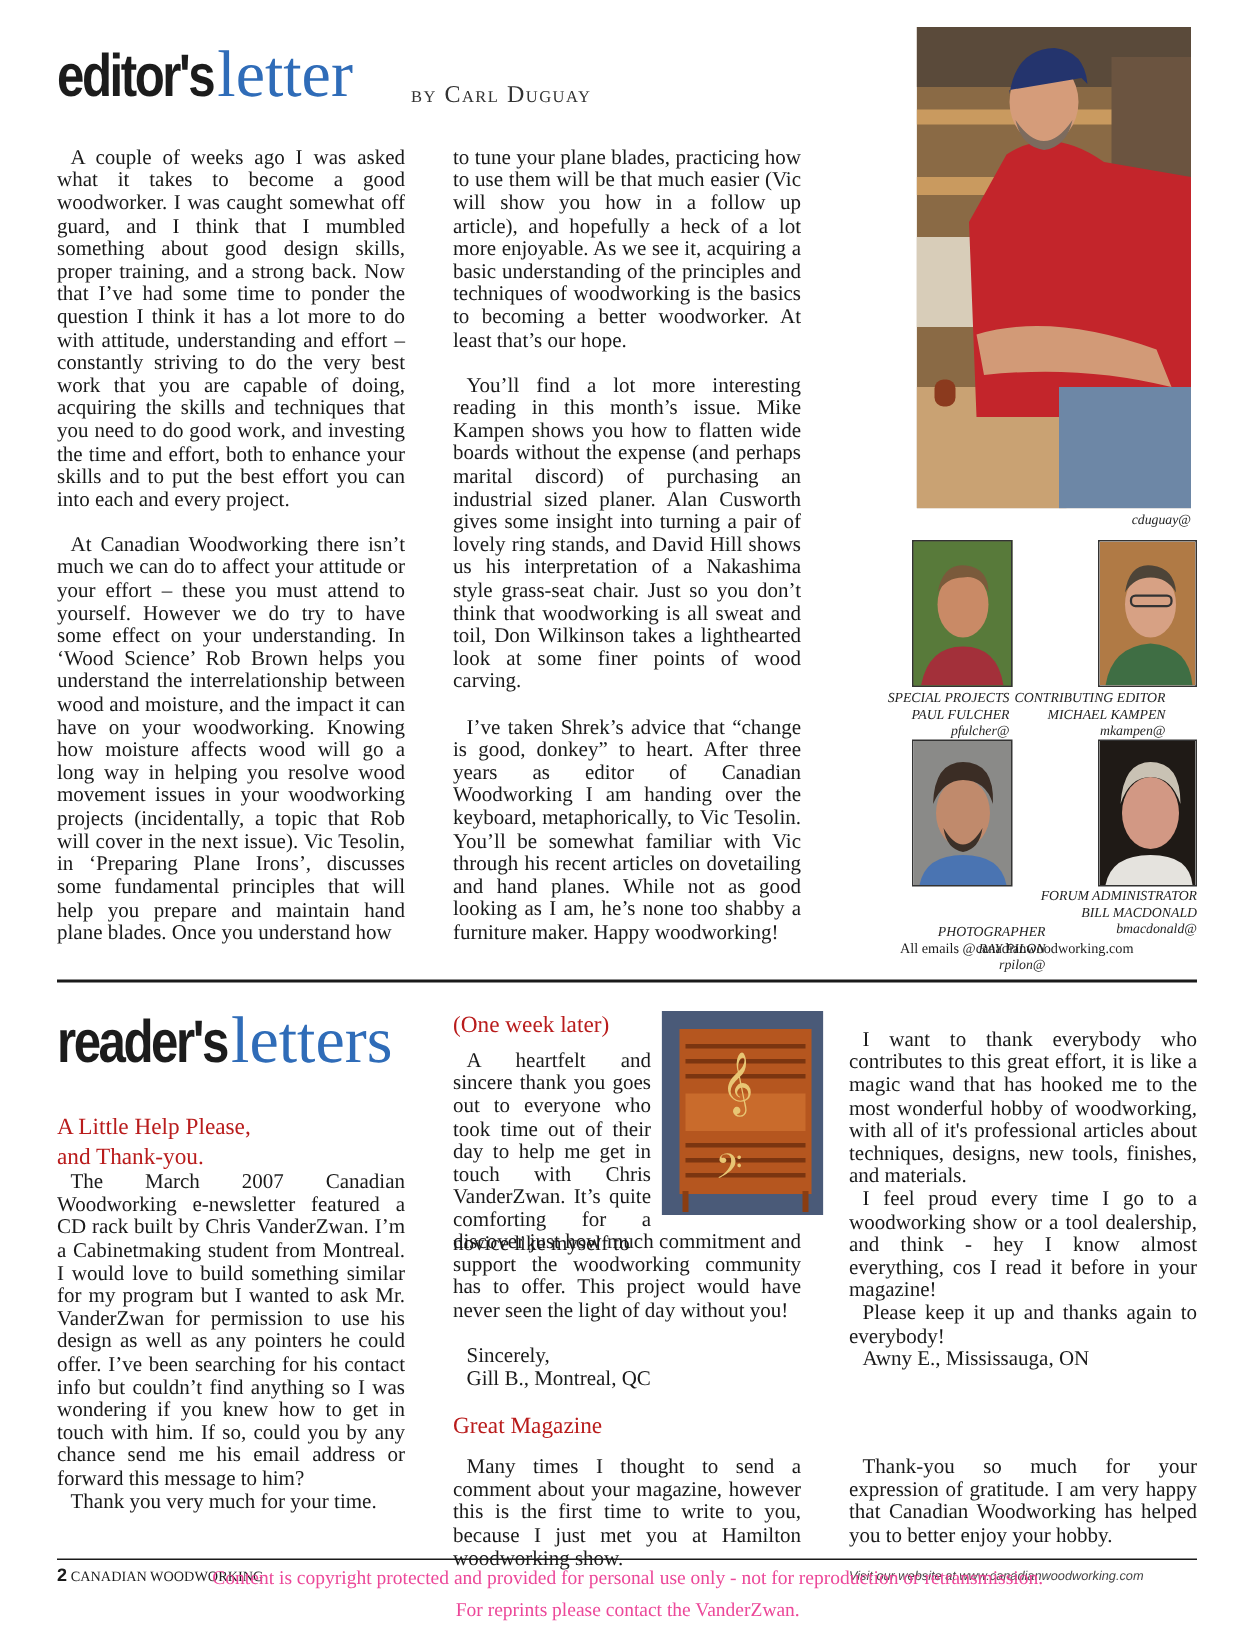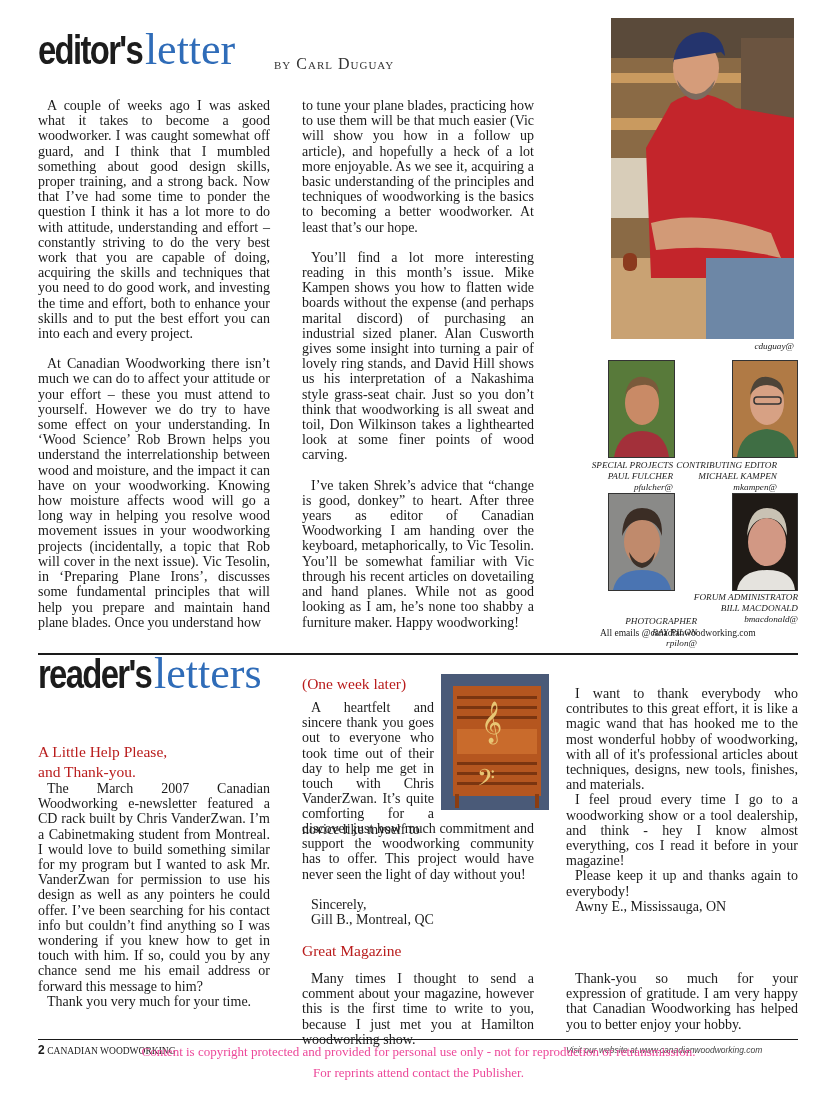--- a/index.html
+++ b/index.html
@@ -109,21 +109,21 @@
 </div>
 <div class="abs cap" style="left:676px; top:592px; width:122px;">
   <div>FORUM ADMINISTRATOR</div>
   <div>BILL MACDONALD</div>
   <div>bmacdonald@</div>
 </div>
 <div class="abs" style="left:600px; top:628px; font-size:9.5px;">All emails @canadianwoodworking.com</div>
 
 <div class="abs rule" style="left:38px; top:653px; width:760px;"></div>
 
-<div class="abs mast" style="left:38px; top:652px;">
+<div class="abs mast" style="left:38px; top:672px;">
   <span class="bold">reader's</span><span class="light" style="margin-left:-22px;">letters</span>
 </div>
 
 <div class="abs h3" style="left:38px; top:742px;">
   <div>A Little Help Please,</div>
   <div>and Thank-you.</div>
 </div>
 
 <div class="abs col" style="left:38px; top:781px; width:232px;">
   <p class="tight">The March 2007 Canadian Woodworking e-newsletter featured a CD rack built by Chris VanderZwan.  I’m a Cabinetmaking student from Montreal. I would love to build something similar for my program but I wanted to ask Mr. VanderZwan for permission to use his design as well as any pointers he could offer.  I’ve been searching for his contact info but couldn’t find anything so I was wondering if you knew how to get in touch with him.  If so, could you by any chance send me his email address or forward this message to him?</p>
@@ -176,13 +176,13 @@
   <p class="tight">Thank-you so much for your expression of gratitude. I am very happy that Canadian Woodworking has helped you to better enjoy your hobby.</p>
 </div>
 
 <div class="abs rule" style="left:38px; top:1039px; width:760px; height:1px;"></div>
 <div class="abs foot" style="left:38px; top:1043px;">
   <span style="font-family:'Liberation Sans',sans-serif; font-weight:bold; font-size:12px;">2</span>
   <span style="font-size:9.5px;">CANADIAN WOODWORKING</span>
 </div>
 <div class="abs" style="left:566px; top:1045px; width:232px; text-align:left; font-family:'Liberation Sans',sans-serif; font-style:italic; font-size:8.5px; color:#444;">Visit our website at www.canadianwoodworking.com</div>
 <div class="abs copy" style="left:0; top:1044px; width:837px;">Content is copyright protected and provided for personal use only  - not for reproduction or retransmission.</div>
-<div class="abs copy" style="left:0; top:1065px; width:837px;">For reprints attend contact the Publisher.</div>
+<div class="abs copy" style="left:0; top:1065px; width:837px;">For reprints please contact the VanderZwan.</div>
 
 </body></html>

